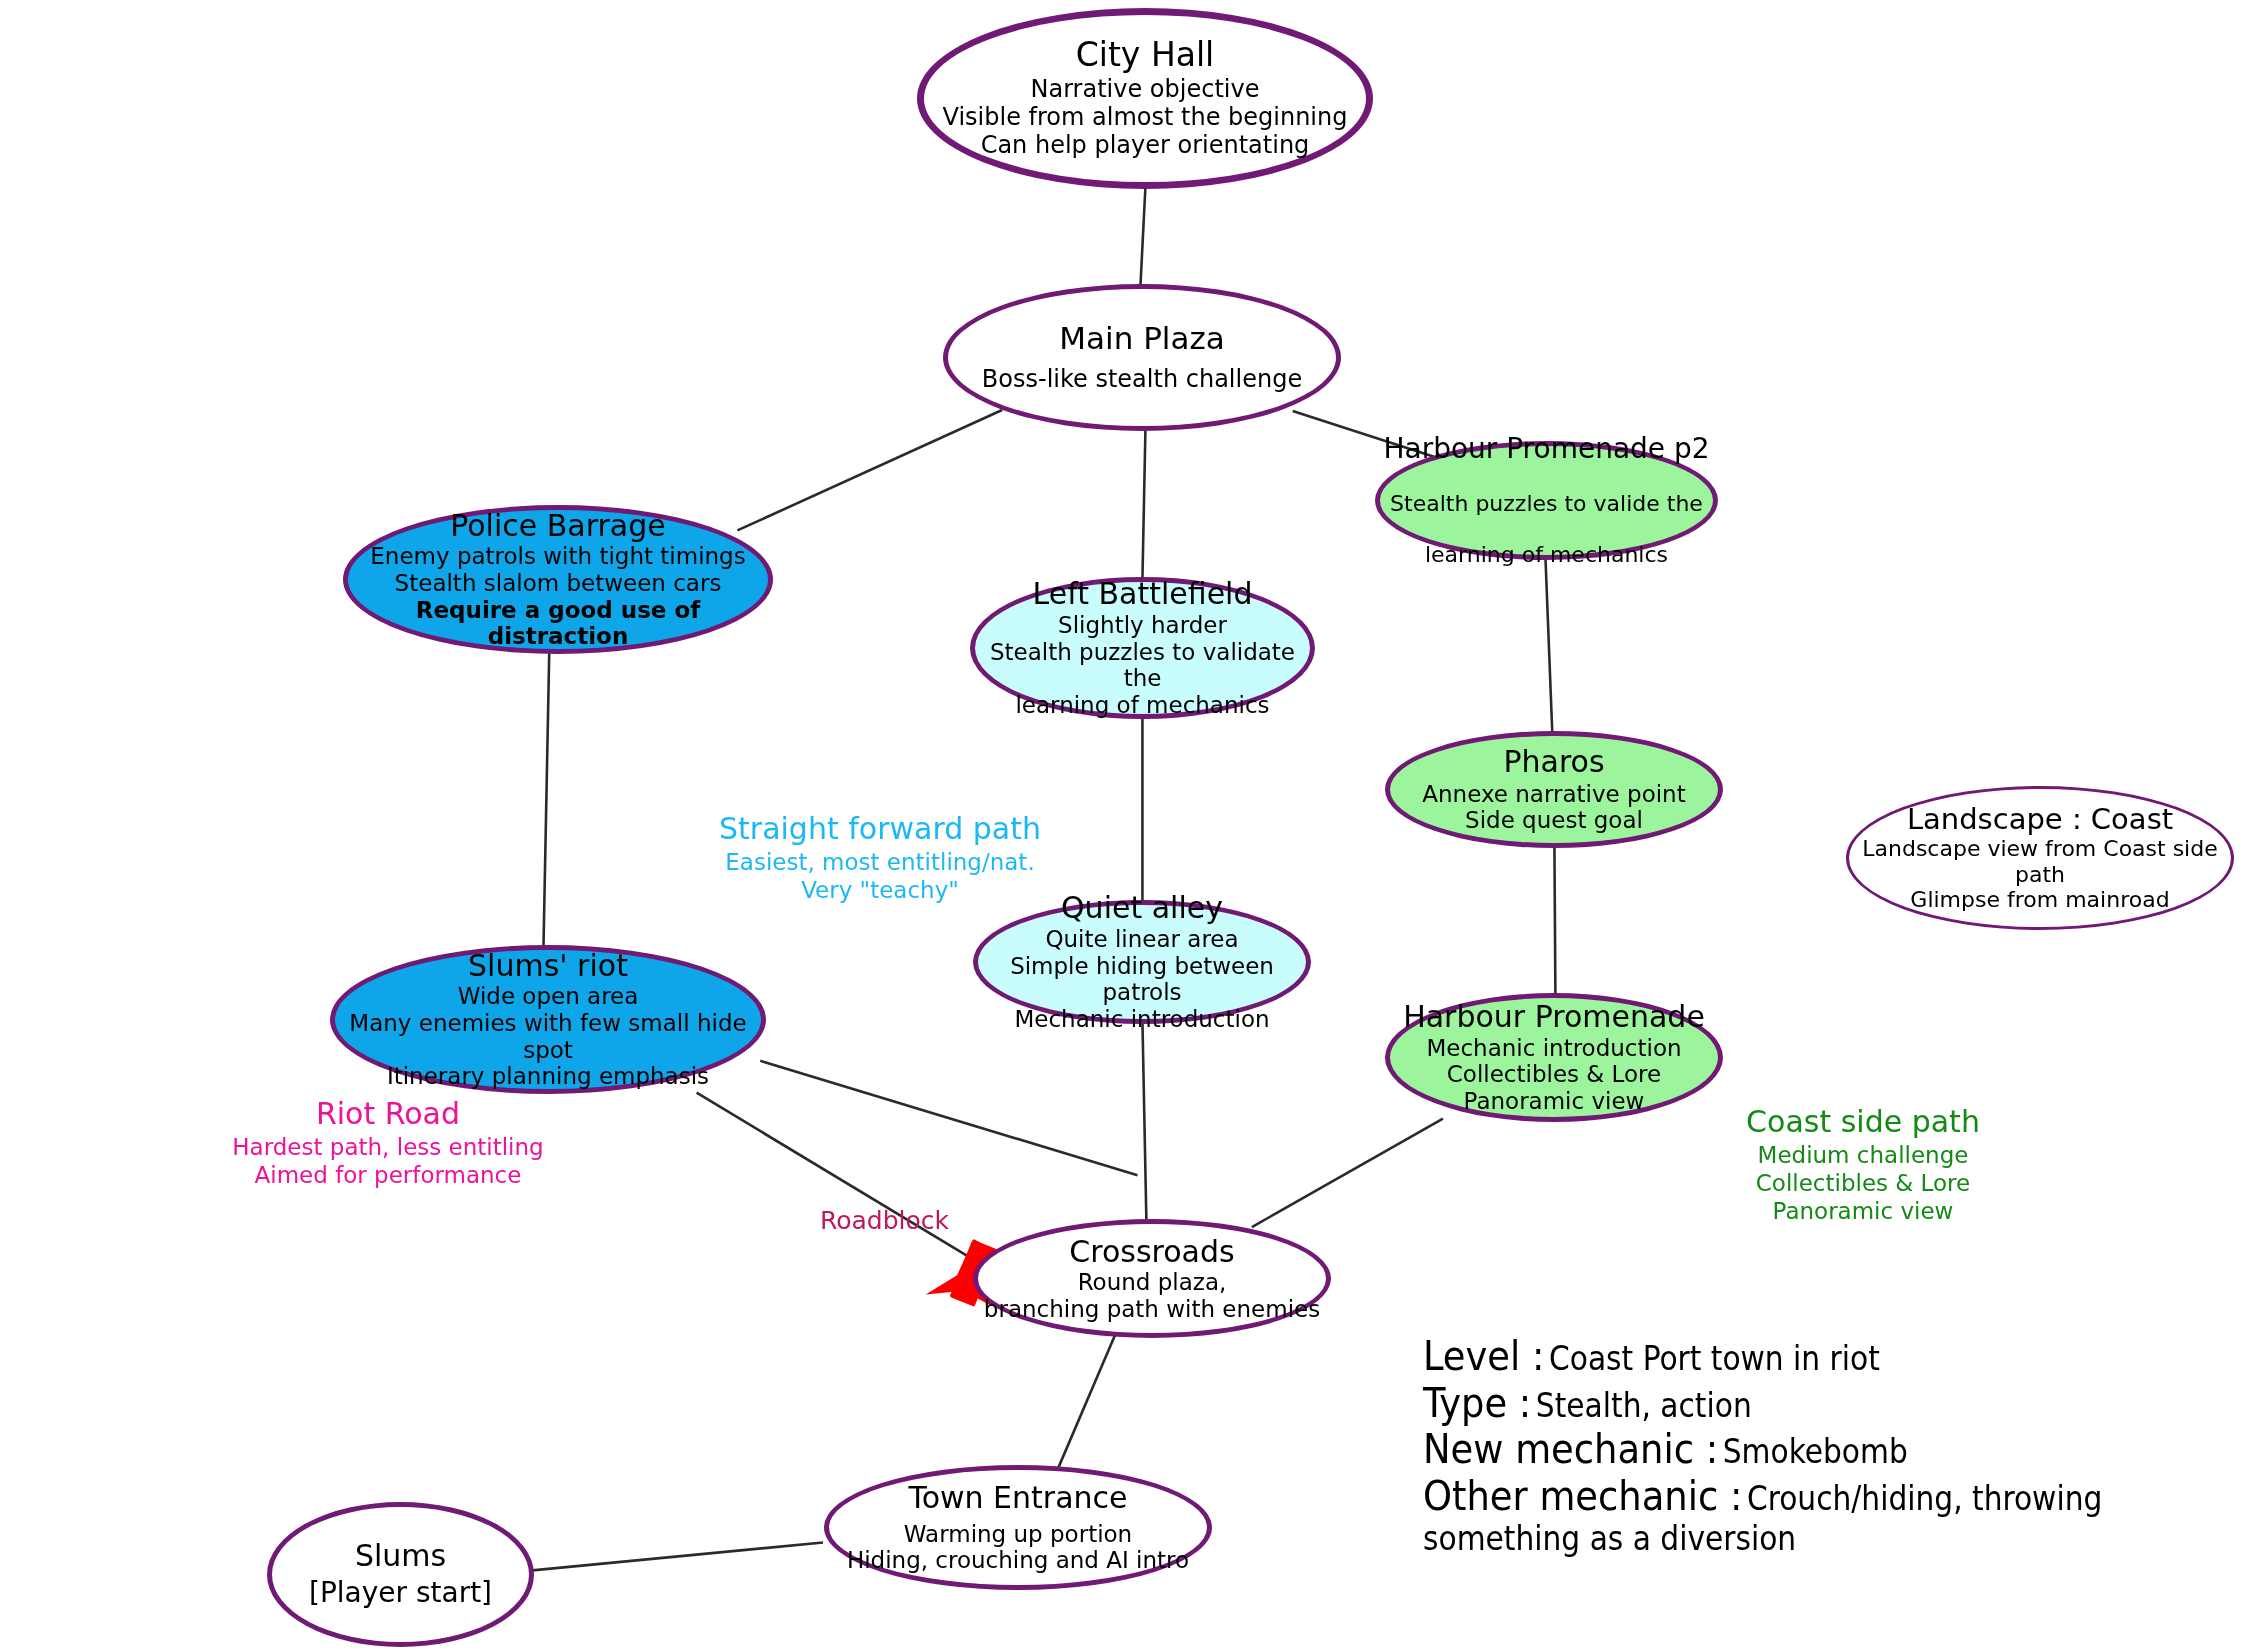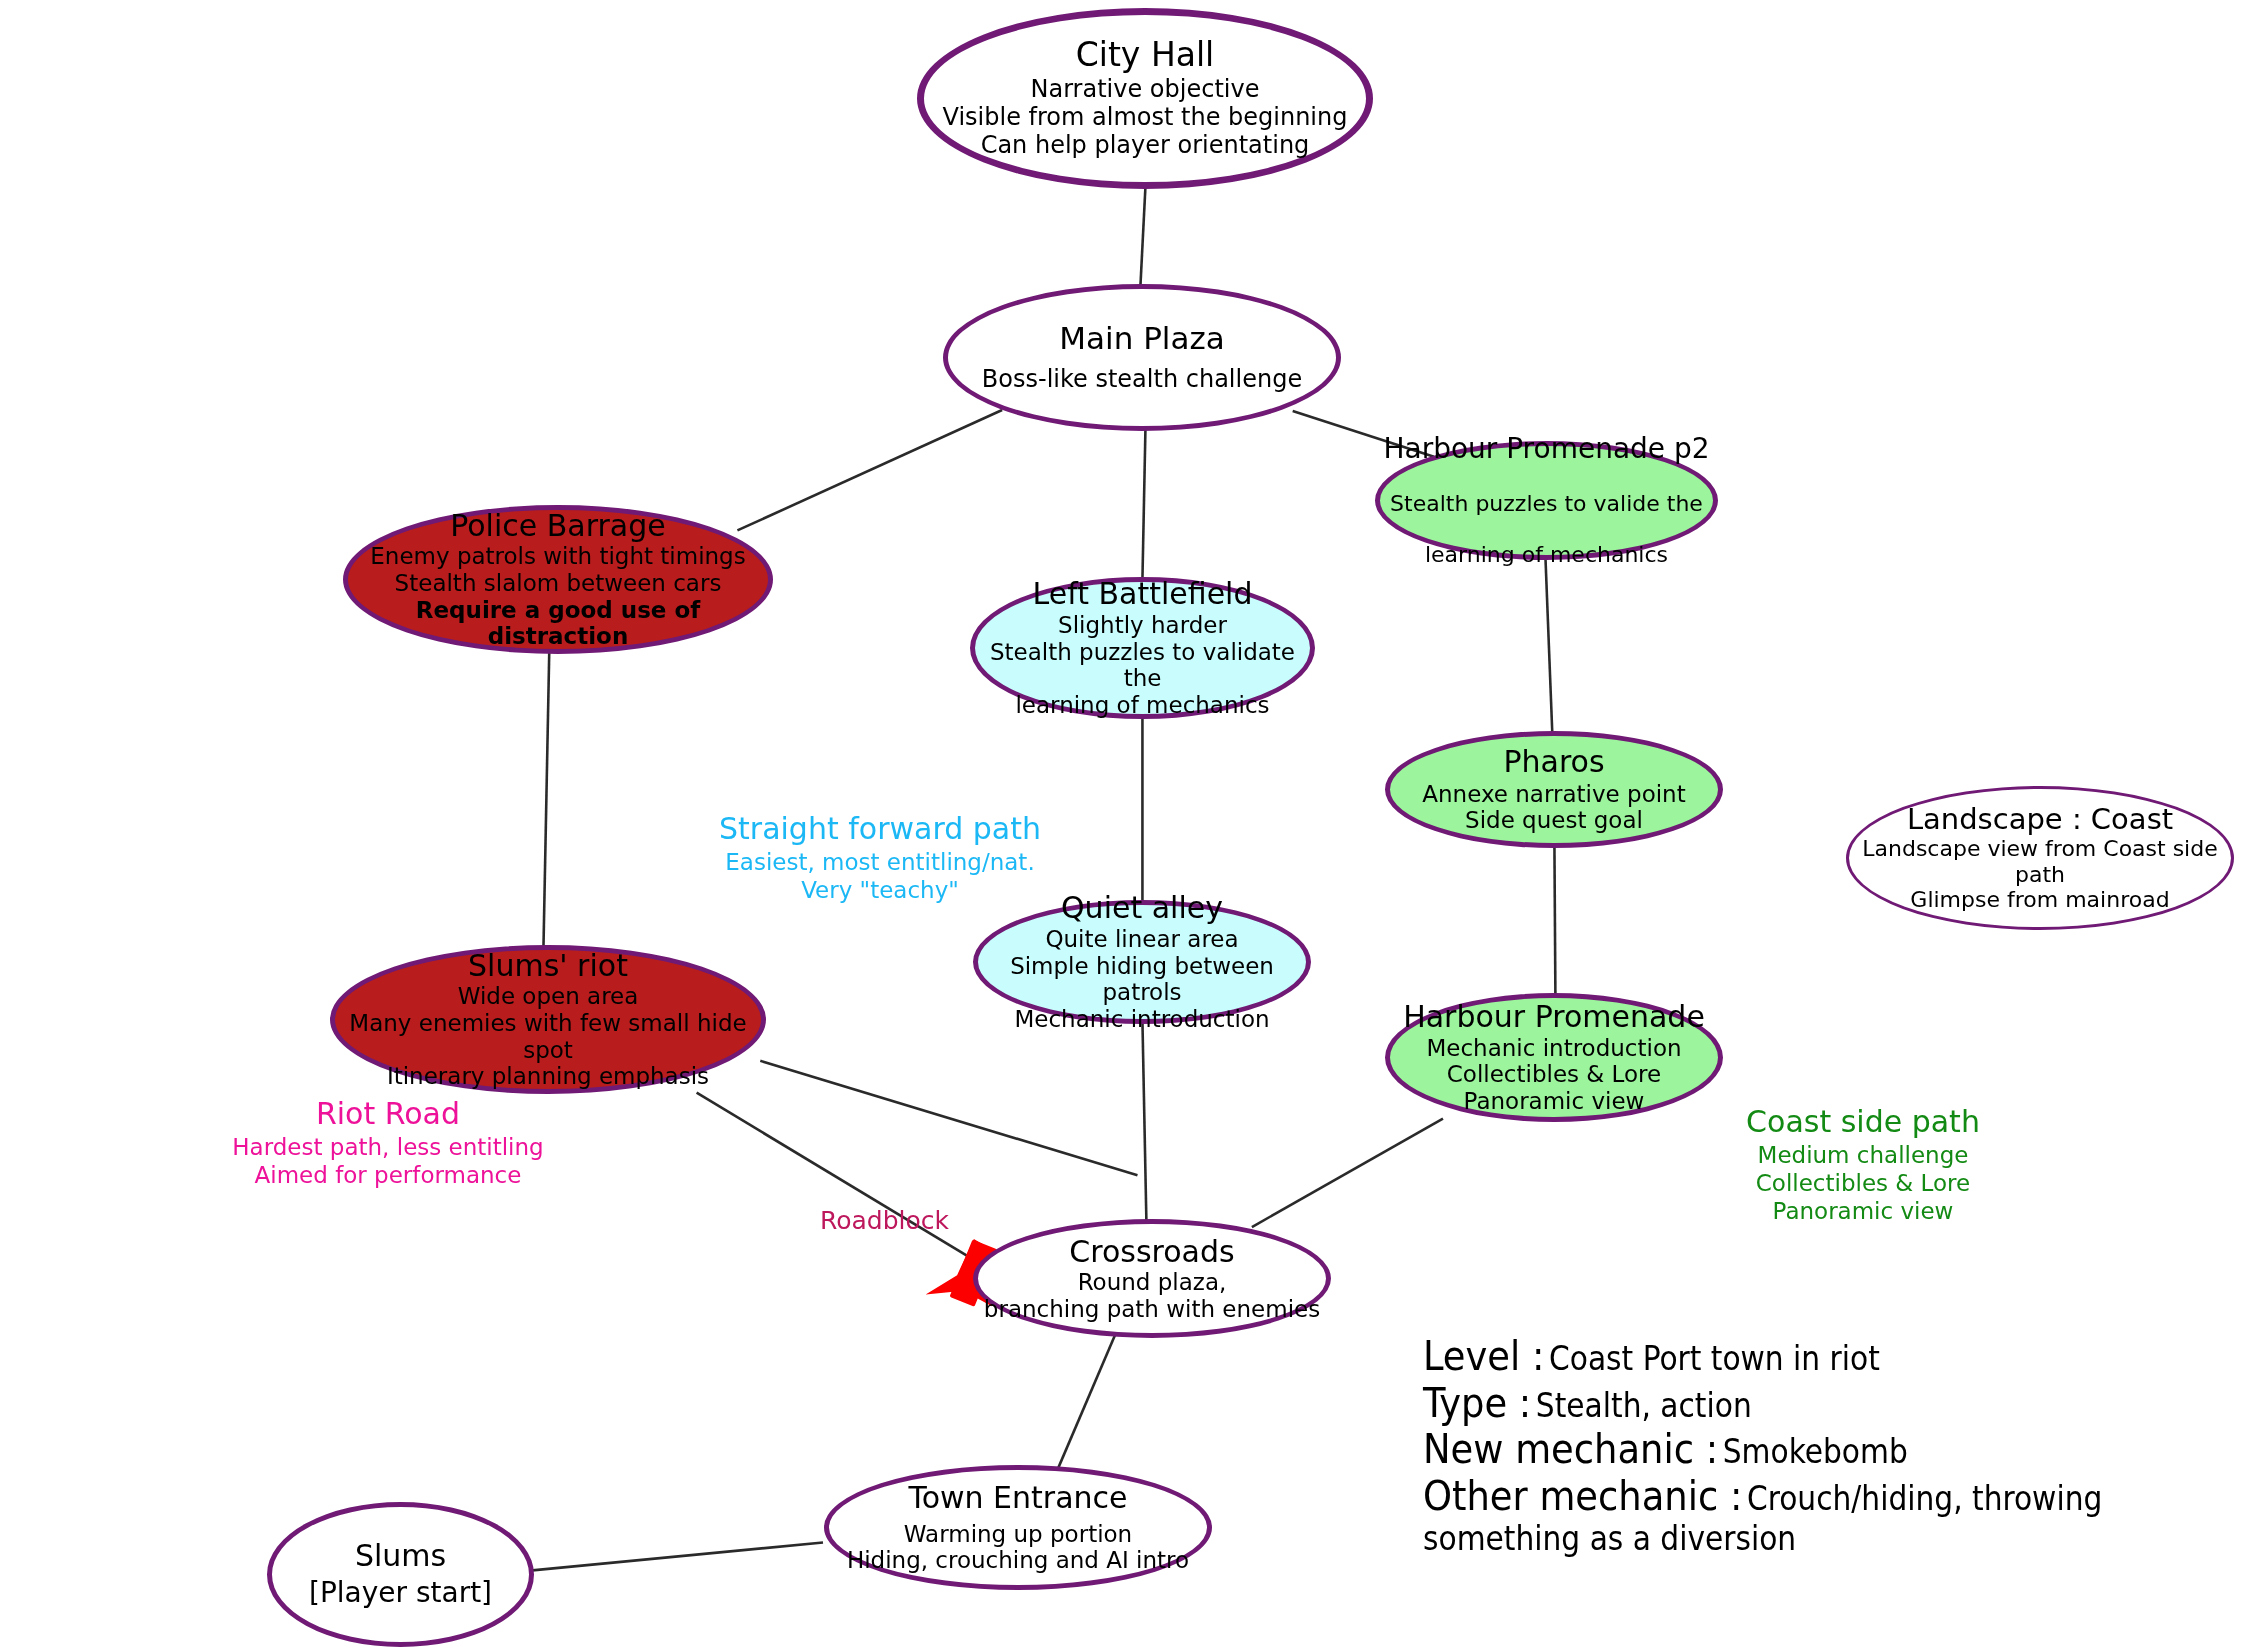--- a/index.html
+++ b/index.html
@@ -14,21 +14,21 @@
   .node .title{line-height:1.12;white-space:nowrap;}
   .node .sub{line-height:1.16;}
 
   
   .bw-thick{border-width:7px;}
   .bw-med{border-width:5px;}
   .bw-xthin{border-width:3px;}
 
   
   .fill-white{background:#ffffff;}
-  .fill-pink{background:#b91c1c;}
+  .fill-pink{background:#0ea5e9;}
   .fill-cyan{background:#c9fcfc;}
   .fill-green{background:#9cf59c;}
 
   .pathlabel{position:absolute;text-align:center;line-height:1.22;}
   .pathlabel .ttl{display:block;}
   .pathlabel .bdy{display:block;}
 
   .roadblock-label{position:absolute;color:#be185d;white-space:nowrap;}
 
   .legend{position:absolute;}

